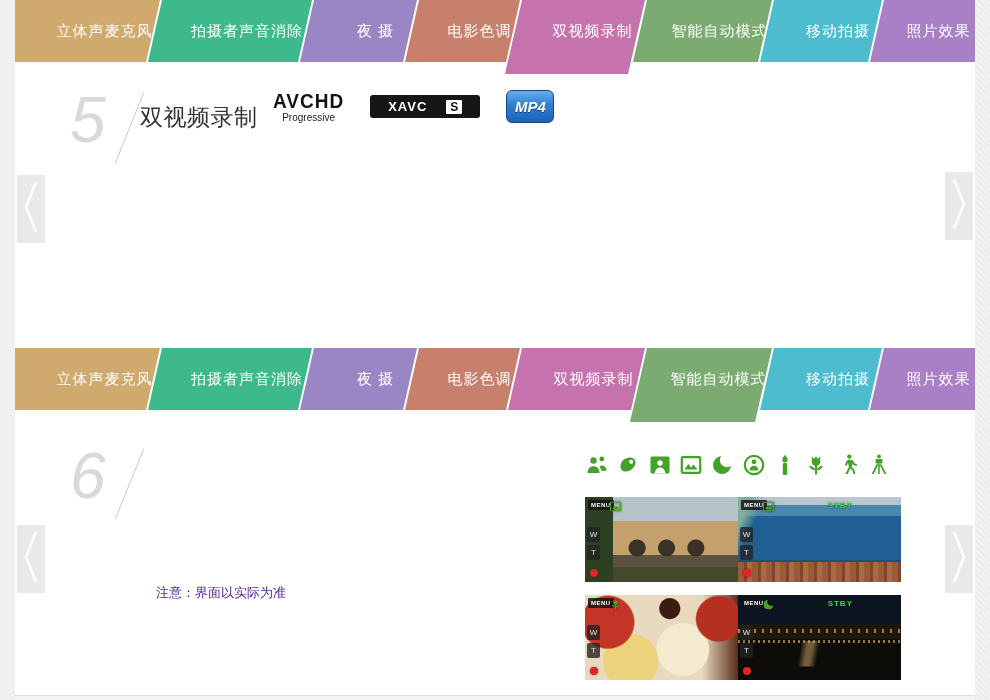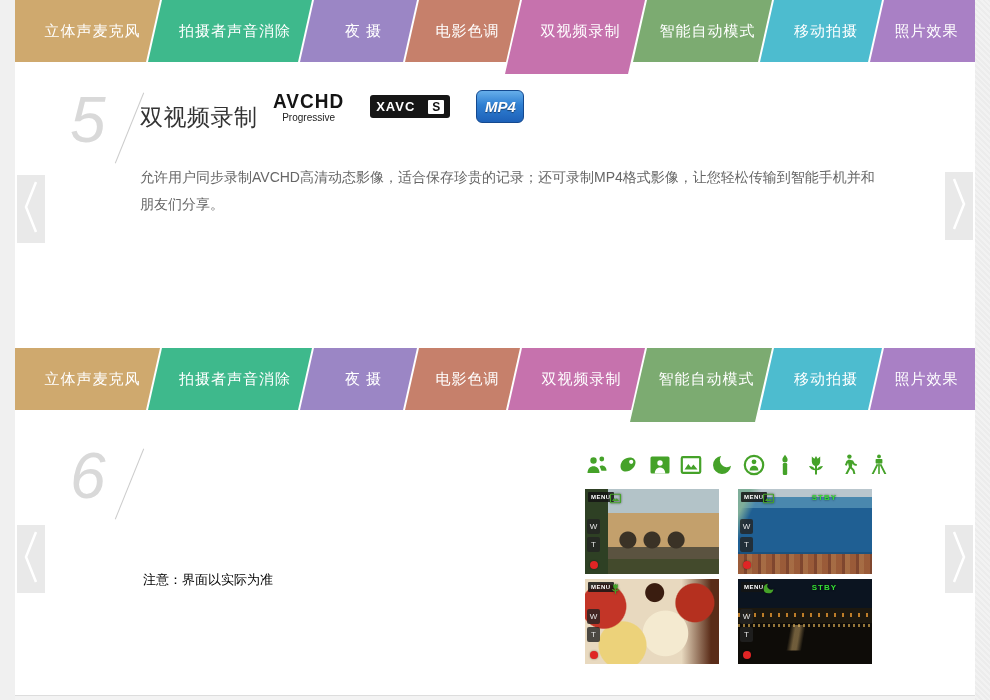--- a/index.html
+++ b/index.html
@@ -5,44 +5,44 @@
   html,body{margin:0;padding:0;}
   body{background:#f0f0f0;font-family:"Liberation Sans","DejaVu Sans",sans-serif;}
   .page{position:relative;width:990px;height:700px;background:#f0f0f0;overflow:hidden;}
   .edge-right{position:absolute;right:0;top:0;width:15px;height:700px;
     background:repeating-linear-gradient(45deg,#ececec 0 2px,#f2f2f2 2px 4px);}
   .content{position:absolute;left:15px;top:0;width:960px;}
 
   
   .tabbar{position:relative;height:62px;background:#fff;z-index:3;}
   .tab{position:absolute;top:0;cursor:pointer;}
-  .tab-label{position:absolute;left:4px;top:0;width:100%;height:62px;line-height:62px;
+  .tab-label{position:absolute;left:16px;top:0;width:100%;height:62px;line-height:62px;
     text-align:center;color:#fff;font-size:15px;letter-spacing:1px;white-space:nowrap;}
 
   
   .panel-body{position:relative;background:#fff;z-index:1;}
   #body1{height:286px;}
   #body2{height:285px;}
   .page-bottom{height:4px;border-top:1px solid #ddd;background:#f3f3f3;}
 
   .big-num{position:absolute;left:55px;font-style:italic;font-weight:400;
     font-size:64px;line-height:1;color:#d9d9d9;}
   .slash{position:absolute;left:114px;width:1px;height:76px;background:#ccc;
     transform:rotate(22deg);}
   .sec-title{position:absolute;left:125px;margin:0;font-size:23px;font-weight:400;
     color:#333;letter-spacing:.5px;white-space:nowrap;}
   .sec-body{position:absolute;left:125px;margin:0;font-size:14px;color:#666;line-height:27px;}
-  .sec-note{position:absolute;left:125px;top:158px;margin:3px;font-size:13px;color:#000000;}
+  .sec-note{position:absolute;left:125px;top:158px;margin:16px;font-size:13px;color:#4c1d95;}
 
   
   .logos{position:absolute;left:258px;top:28px;display:flex;align-items:center;gap:26px;}
   .avchd-main{font-weight:bold;font-size:19px;color:#141414;letter-spacing:1px;transform:scaleY(1.05);}
   .avchd-sub{font-size:10px;color:#222;text-align:center;margin-top:-1px;}
-  .logo-xavc{display:flex;align-items:center;gap:13px;background:#161616;border-radius:3px;
-    padding:4px 6px;}
+  .logo-xavc{display:flex;align-items:center;gap:19px;background:#161616;border-radius:3px;
+    padding:4px 18px;}
   .xavc-text{color:#fff;font-weight:bold;font-size:13px;letter-spacing:1px;}
   .xavc-s{background:#fff;color:#111;font-weight:bold;font-size:12px;padding:0 4px;border-radius:1px;}
   .logo-mp4{width:46px;height:31px;border-radius:6px;border:1px solid #14498f;
     background:linear-gradient(180deg,#66aeea 0%,#2f7fd2 45%,#1d61b8 100%);
     color:#fff;font-weight:bold;font-style:italic;font-size:15px;display:flex;
     align-items:center;justify-content:center;text-shadow:0 1px 1px rgba(0,0,0,.45);}
 
   
   .arrow{position:absolute;width:28px;height:68px;background:#e9e9e9;display:flex;
     align-items:center;justify-content:center;cursor:pointer;}
@@ -51,21 +51,21 @@
   #body2 .arrow-left{top:115px;}
   #body2 .arrow-right{top:115px;}
 
   
   .media{position:absolute;left:570px;top:42px;width:306px;}
   .icons-row{display:flex;justify-content:space-between;align-items:center;height:26px;
     color:var(--icon-green,#45a229);}
   .scene-icon{width:24px;height:24px;display:inline-block;}
   .scene-icon svg{width:100%;height:100%;fill:currentColor;}
   .thumb-grid{margin-top:11px;display:grid;grid-template-columns:150px 150px;gap:5px 3px;}
-  .thumb{position:relative;width:134px;height:85px;overflow:hidden;background:#222;}
+  .thumb{position:relative;width:163px;height:85px;overflow:hidden;background:#222;margin-top:8px;}
 
   .menu-badge{position:absolute;left:3px;top:3px;background:rgba(20,20,20,.85);color:#fff;
     font-size:6px;font-weight:bold;padding:2px 3px;border-radius:1px;letter-spacing:.5px;}
   .scene-mini{position:absolute;left:24px;top:2px;width:13px;height:13px;
     color:var(--icon-green,#45a229);filter:drop-shadow(0 0 1px rgba(0,0,0,.6));}
   .scene-mini svg{width:100%;height:100%;fill:currentColor;}
   .stby{position:absolute;left:55%;top:4px;font-size:8px;font-weight:bold;letter-spacing:1px;
     color:var(--stby-green,#35df35);text-shadow:0 0 2px rgba(0,0,0,.8);}
   .wt-w,.wt-t{position:absolute;left:2px;width:13px;height:15px;background:rgba(35,35,35,.8);
     color:#e8e8e8;font-size:8px;display:flex;align-items:center;justify-content:center;border-radius:2px;}
@@ -156,21 +156,20 @@
             <div class="avchd-main">AVCHD</div>
             <div class="avchd-sub">Progressive</div>
           </div>
           <div class="logo-xavc">
             <span class="xavc-text">XAVC</span>
             <span class="xavc-s">S</span>
           </div>
           <div class="logo-mp4">MP4</div>
         </div>
 
-        <p class="sec-body" style="top:102px;width:745px">允许用户同步录制AVCHD高清动态影像，适合保存珍贵的记录；还可录制MP4格式影像，让您轻松传输到智能手机并和朋友们分享。</p>
       </div>
     </section>
 
     <section>
       <div class="tabbar" id="tabbar2">
           <div class="tab" style="left: 0px; width: 147px; height: 62px; background: rgb(207, 169, 110); clip-path: polygon(0px 62px, 0px 0px, 145px 0px, 131px 62px);">
     <span class="tab-label">立体声麦克风</span>
   </div>
           <div class="tab" style="left: 133px; width: 166px; height: 62px; background: rgb(62, 185, 140); clip-path: polygon(0px 62px, 14px 0px, 164px 0px, 150px 62px);">
     <span class="tab-label">拍摄者声音消除</span>

